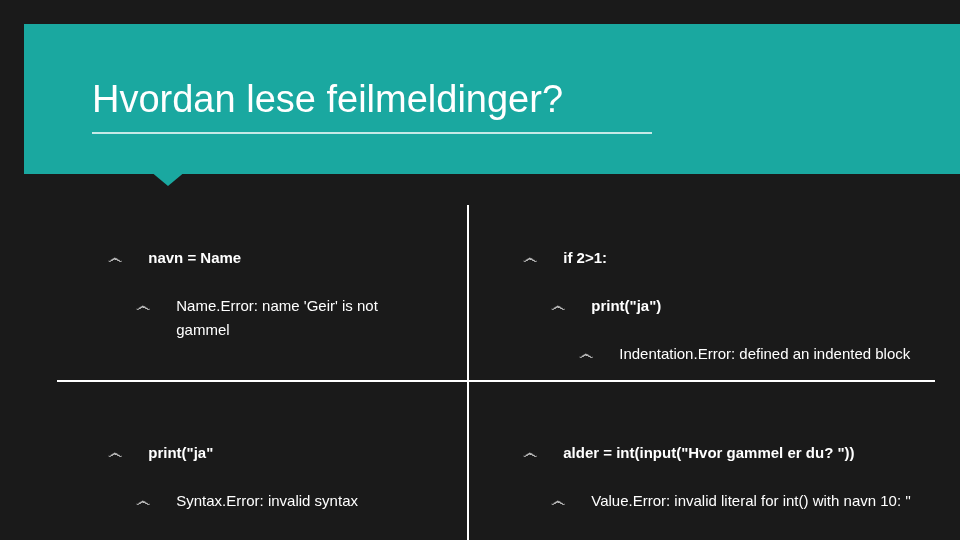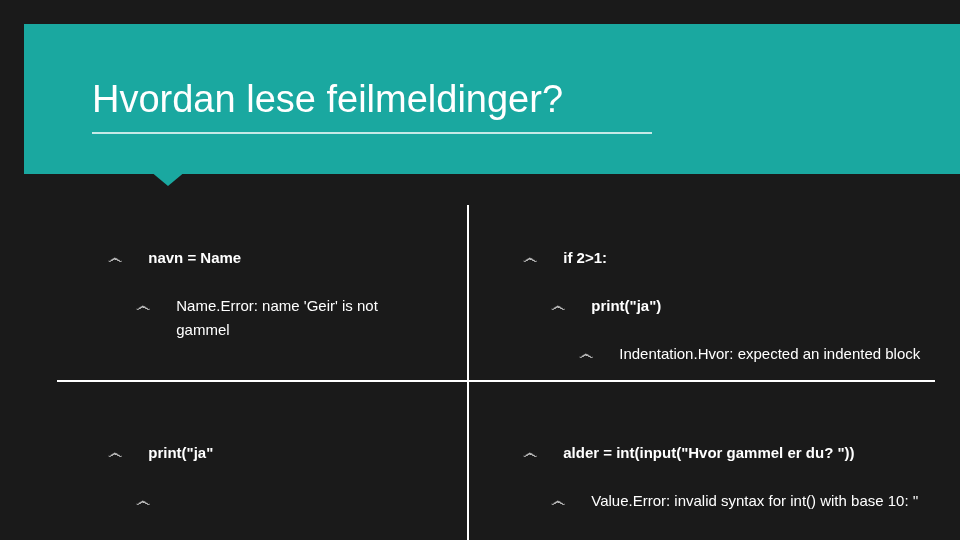--- a/index.html
+++ b/index.html
@@ -103,37 +103,38 @@
     <div class="item">
       <span class="bullet">෴</span>
       <span class="bold">if 2&gt;1:</span>
     </div>
     <div class="item sub">
       <span class="bullet">෴</span>
       <span class="bold">print("ja")</span>
     </div>
     <div class="item sub2">
       <span class="bullet">෴</span>
-      <span>Indentation.Hvor: expected an indented block</span>
+      <span>Indentation.Error: defined an indented block</span>
     </div>
   </div>
 
   <div class="cell bl">
     <div class="item">
       <span class="bullet">෴</span>
       <span class="bold">print("ja"</span>
     </div>
     <div class="item sub">
       <span class="bullet">෴</span>
+      <span>Syntax.Error: invalid syntax</span>
     </div>
   </div>
 
   <div class="cell br">
     <div class="item">
       <span class="bullet">෴</span>
       <span class="bold">alder = int(input("Hvor gammel er du? "))</span>
     </div>
     <div class="item sub">
       <span class="bullet">෴</span>
-      <span>Value.Error: invalid syntax for int() with base 10: ''</span>
+      <span>Value.Error: invalid literal for int() with navn 10: ''</span>
     </div>
   </div>
 </div>
 
 </body></html>

